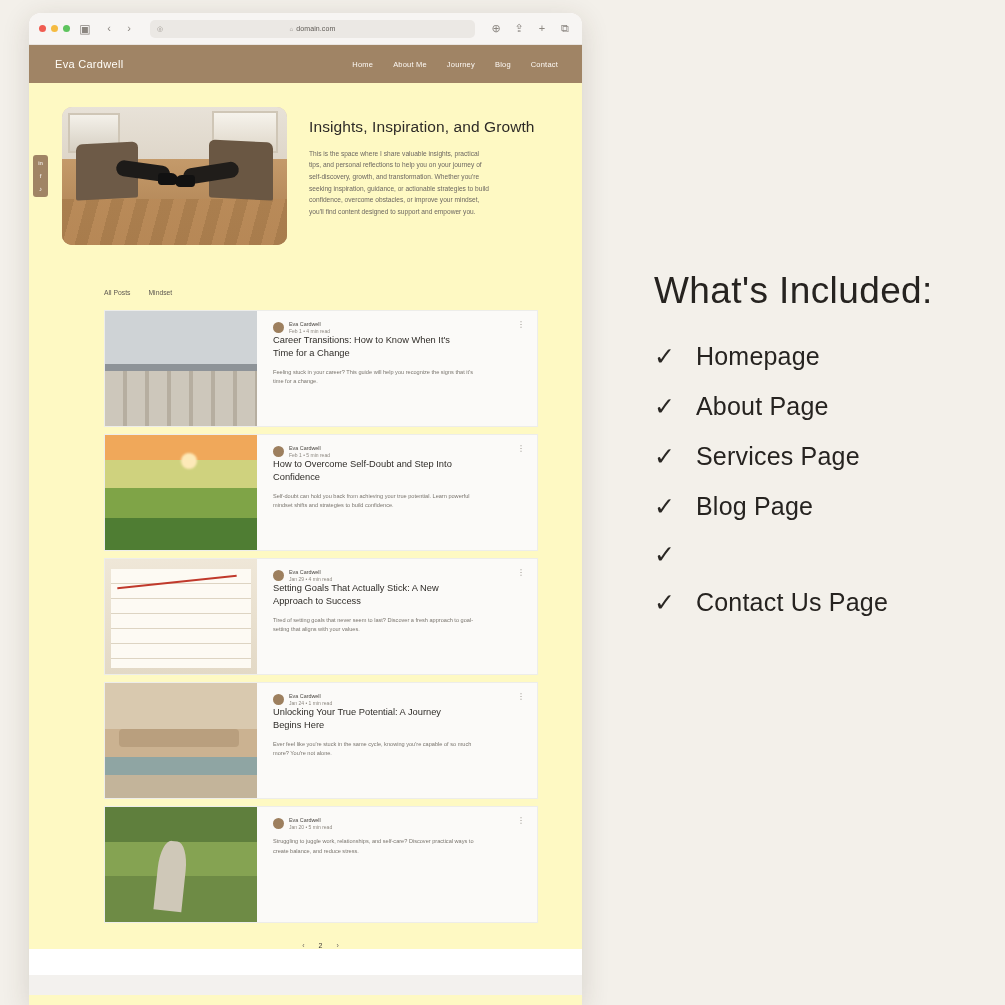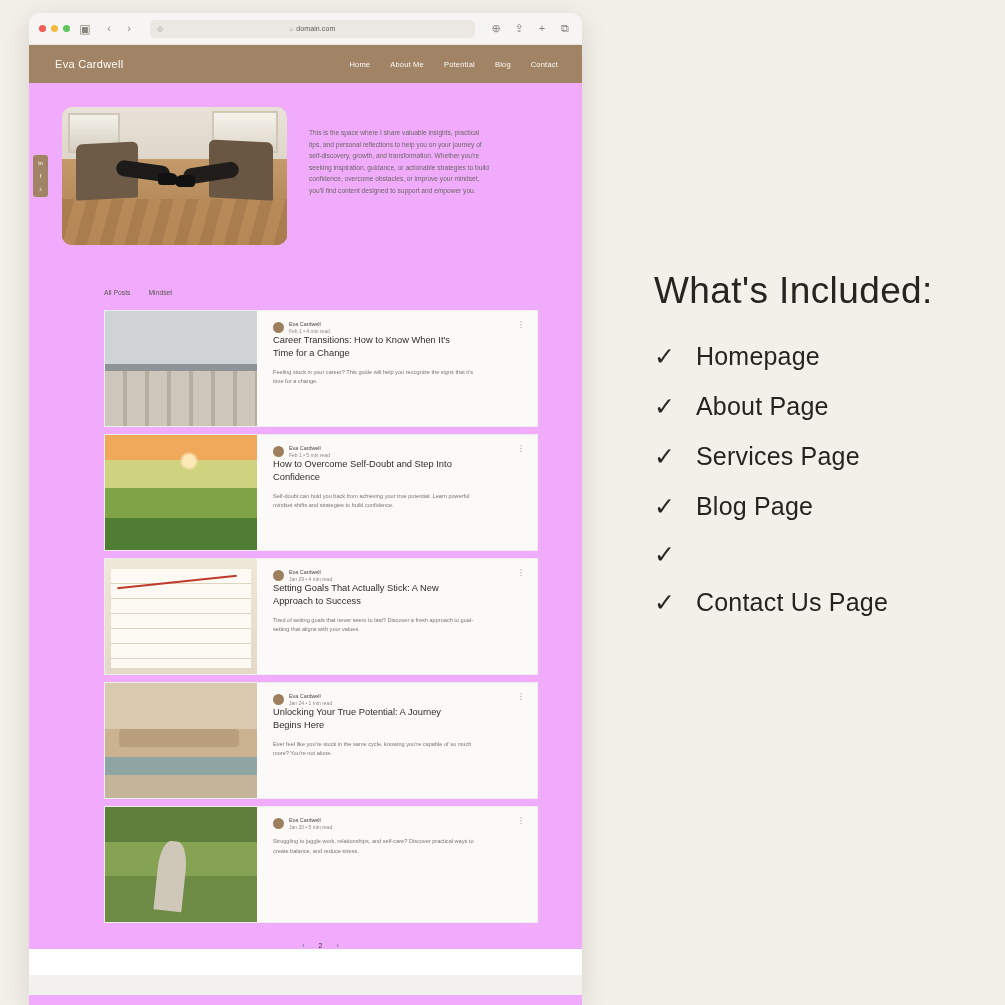--- a/index.html
+++ b/index.html
@@ -56,21 +56,21 @@
     font-size: 7px; color: #5e5a55; letter-spacing: 0.1px;
   }
   .url-lock { font-size: 6px; color: #8a8580; margin-right: 3px; }
   .url-left-ico {
     position: absolute; left: 7px; top: 50%; transform: translateY(-50%);
     font-size: 7px; color: #9a948d;
   }
   .chrome-right { display: flex; gap: 9px; align-items: center; }
 
   
-  .site { position: relative; width: 100%; height: 960px; background: #f0abfc; }
+  .site { position: relative; width: 100%; height: 960px; background: #fef9c3; }
 
   .site-header {
     height: 38px;
     background: #a08465;
     display: flex; align-items: center;
     padding: 0 24px 0 26px;
     justify-content: space-between;
   }
   .brand {
     color: #fffdf8;
@@ -342,21 +342,21 @@
       </div>
     </div>
 
     <div class="site">
 
       <div class="site-header">
         <div class="brand">Eva Cardwell</div>
         <div class="site-nav">
           <a>Home</a>
           <a>About Me</a>
-          <a>Potential</a>
+          <a>Journey</a>
           <a>Blog</a>
           <a>Contact</a>
         </div>
       </div>
 
       <div class="hero">
         <div class="hero-img-wrap">
           <div class="social-rail">
             <span>in</span>
             <span>f</span>
@@ -369,20 +369,21 @@
             <div class="floor-lines"></div>
             <div class="chair-l"></div>
             <div class="chair-r"></div>
             <div class="legs-l"></div>
             <div class="legs-r"></div>
             <div class="shoe-l"></div>
             <div class="shoe-r"></div>
           </div>
         </div>
         <div class="hero-copy">
+          <div class="hero-title">Insights, Inspiration, and Growth</div>
           <div class="hero-text">This is the space where I share valuable insights, practical tips, and personal reflections to help you on your journey of self-discovery, growth, and transformation. Whether you're seeking inspiration, guidance, or actionable strategies to build confidence, overcome obstacles, or improve your mindset, you'll find content designed to support and empower you.</div>
         </div>
       </div>
 
       <div class="filters">
         <span>All Posts</span>
         <span>Mindset</span>
       </div>
 
       <div class="posts">

